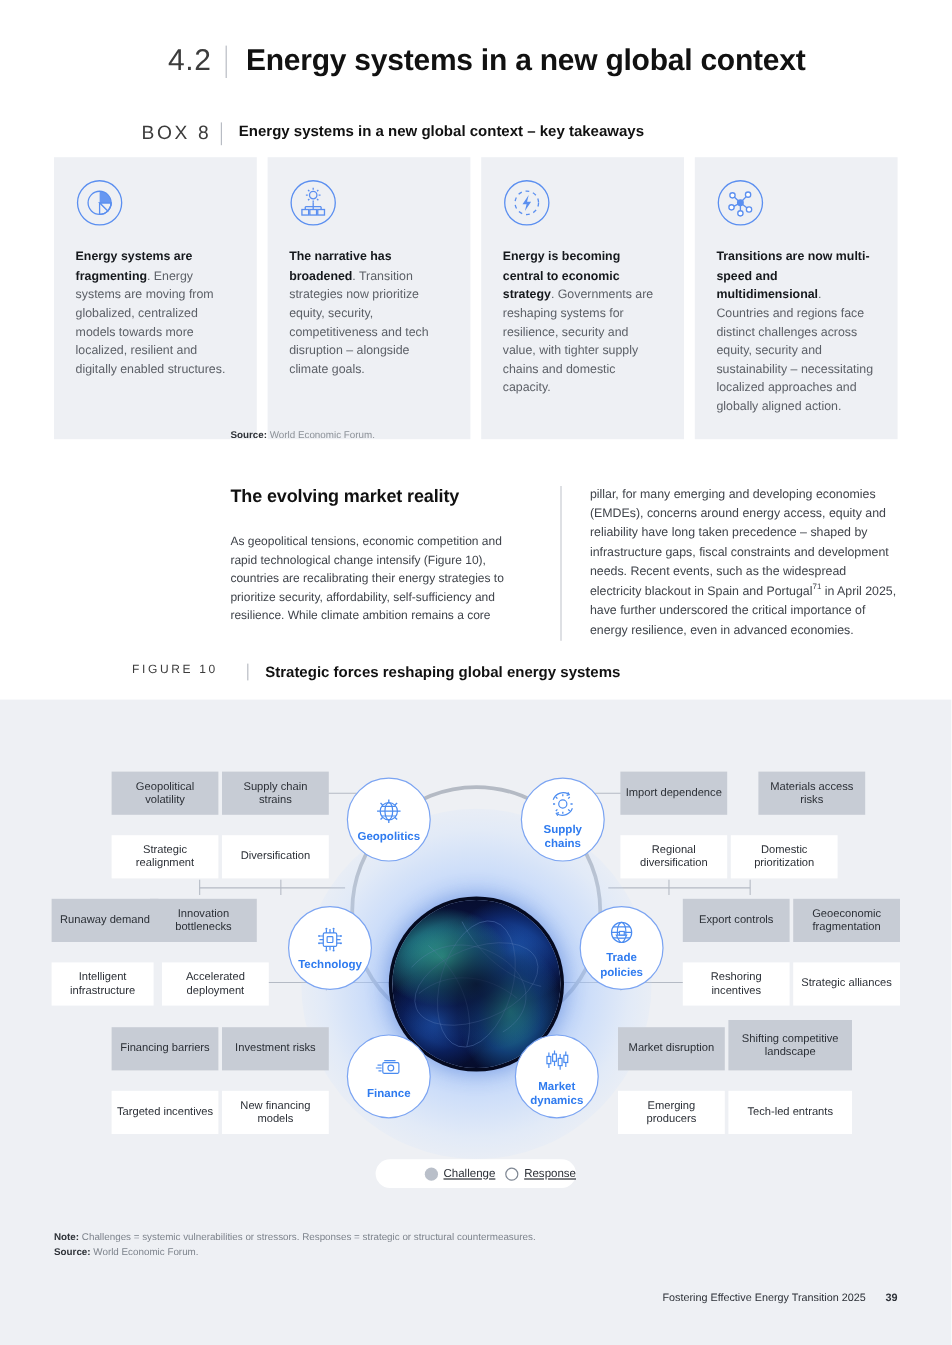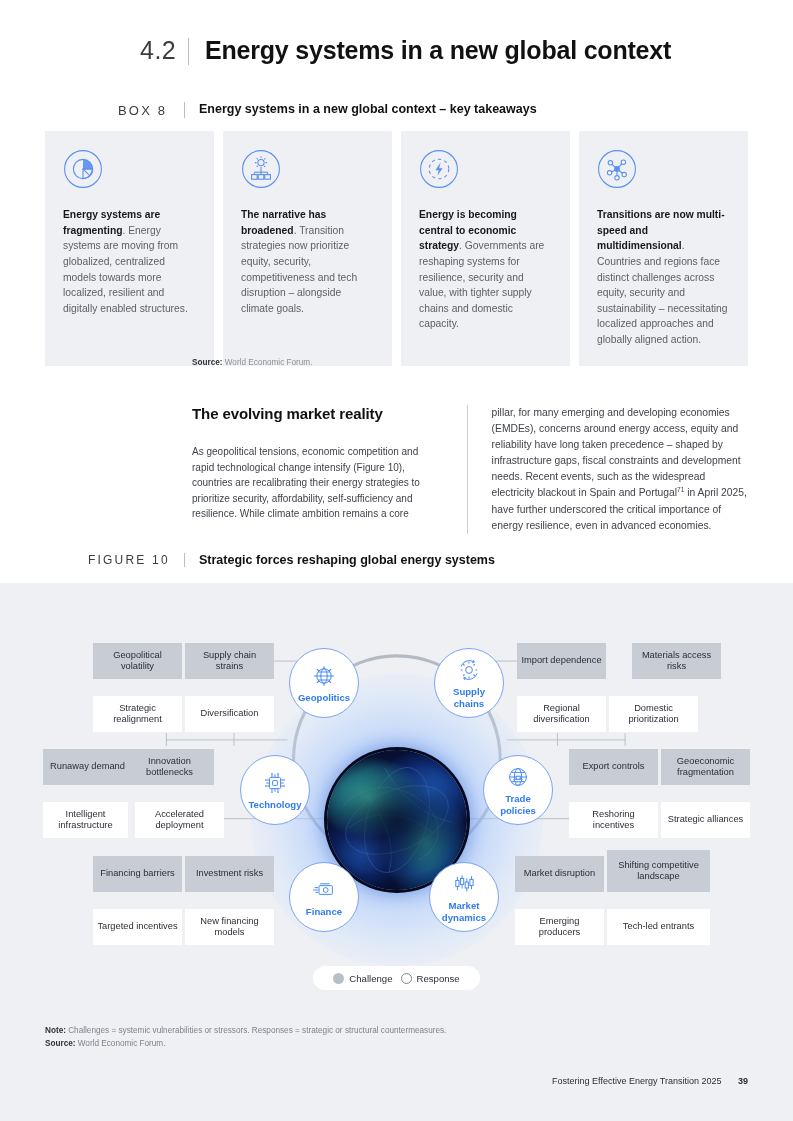--- a/index.html
+++ b/index.html
@@ -13,21 +13,21 @@
   }
 
   
   .sec-head { position:absolute; left:140px; top:36px; display:flex; align-items:flex-start; }
   .sec-num { font-size:25px; color:#3c3c3c; font-weight:400; letter-spacing:0.5px; width:44px; }
   .sec-rule { width:1px; background:#b8bcc4; align-self:stretch; margin:2px 16px 0 4px; }
   .sec-title { font-size:25px; font-weight:700; color:#111; letter-spacing:-0.2px; line-height:1.15; }
 
   
   .box-head { position:absolute; left:118px; top:102px; display:flex; align-items:flex-start; }
-  .box-label { font-size:13px; letter-spacing:2.2px; color:#3c3c3c; width:66px; text-align:left; padding-top:1px;}
+  .box-label { font-size:16px; letter-spacing:2.2px; color:#3c3c3c; width:66px; text-align:left; padding-top:1px;}
   .box-rule { width:1px; background:#b8bcc4; align-self:stretch; margin:0 14px 0 0; }
   .box-title { font-size:12.5px; font-weight:700; color:#111; }
 
   
   .cards { position:absolute; left:45px; top:131px; width:703px; display:flex; gap:9px; }
   .card {
     flex:1 1 0;
     background:#eef0f4;
     padding:18px 18px 18px 18px;
     min-height:216px;
@@ -44,21 +44,21 @@
   .emr { position:absolute; left:192px; top:405px; width:556px; display:flex; gap:24px; }
   .emr-left { width:262px; }
   .emr-h { font-size:15px; font-weight:700; color:#111; margin-bottom:22px; letter-spacing:-0.1px; }
   .emr-p { font-size:10px; line-height:1.56; color:#3f434a; }
   .emr-divider { width:1px; background:#c9ccd2; }
   .emr-right { width:268px; font-size:10.3px; line-height:1.56; color:#3f434a; }
   .emr-right sup { font-size:6.6px; vertical-align:super; }
 
   
   .fig-head { position:absolute; left:88px; top:553px; display:flex; align-items:flex-start; }
-  .fig-label { font-size:12px; letter-spacing:2.2px; color:#3c3c3c; width:96px; }
+  .fig-label { font-size:10px; letter-spacing:2.2px; color:#3c3c3c; width:96px;margin-left:22px; }
   .fig-rule { width:1px; background:#b8bcc4; align-self:stretch; }
   .fig-title { font-size:12.5px; font-weight:700; color:#111; margin-left:14px; }
 
   
   .band { position:absolute; left:0; top:583px; width:793px; height:538px; background:#eef0f4; }
   .diagram { position:absolute; left:0; top:0; width:793px; height:400px; }
 
   
   .glow {
     position:absolute; left:251px; top:674px; width:292px; height:292px; border-radius:50%;
@@ -103,22 +103,22 @@
     font-size:9.3px; line-height:1.22; color:#2b2f36;
     padding:3px 4px;
   }
   .cbox { background:#c7ccd5; }
   .rbox { background:#ffffff; }
 
   
   .legend {
     position:absolute; left:313px; top:966px; width:167px; height:24px;
     background:#ffffff; border-radius:12px;
-    display:flex; align-items:center; justify-content:center; gap:8px;
-    font-size:9.6px; color:#2b2f36;
+    display:flex; align-items:center; justify-content:flex-end; gap:8px;
+    font-size:9.6px; color:#2b2f36;text-decoration:underline;
   }
   .leg-item { display:flex; align-items:center; gap:5px; }
   .dot-fill { width:11px; height:11px; border-radius:50%; background:#b9bfc9; }
   .dot-open { width:11px; height:11px; border-radius:50%; background:#fff; border:1.3px solid #7e8793; }
 
   
   .notes { position:absolute; left:45px; top:1025px; font-size:8.2px; line-height:1.55; color:#7d838c; }
   .notes b { color:#2e3238; font-weight:700; }
 
   

